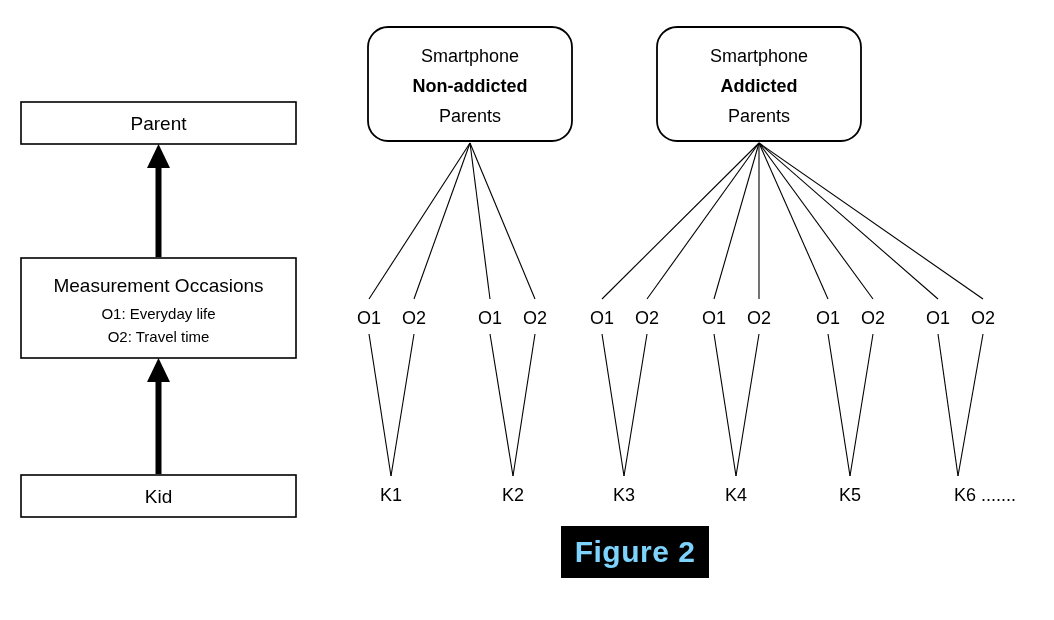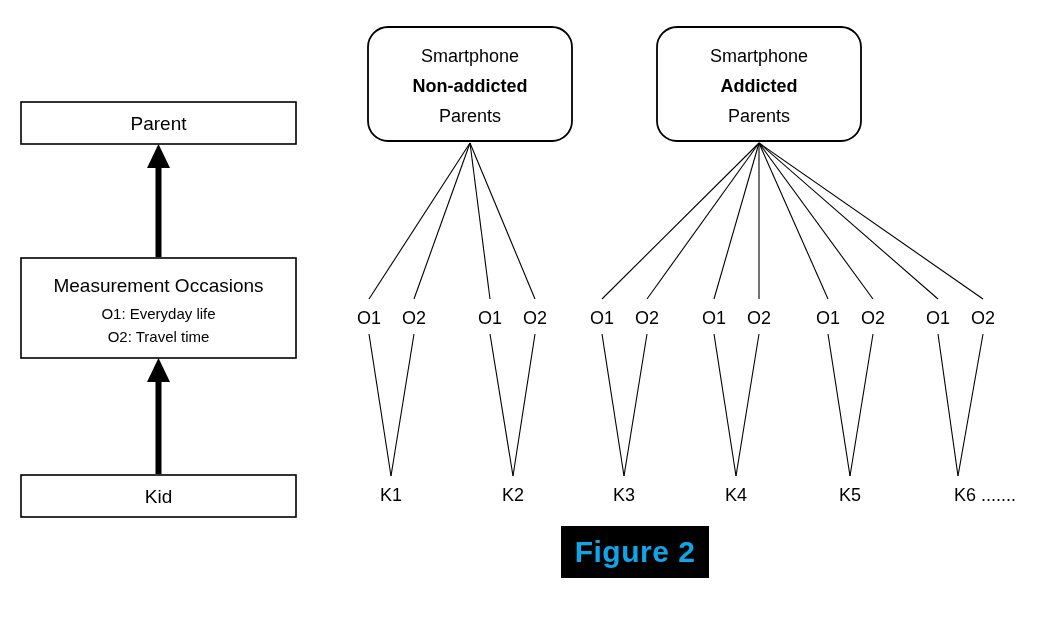--- a/index.html
+++ b/index.html
@@ -71,21 +71,21 @@
   .lbl-node {
     font-size: 18px;
   }
   .figure-tag {
     position: absolute;
     left: 561px;
     top: 526px;
     width: 148px;
     height: 52px;
     background: #000000;
-    color: #0ea5e9;
+    color: #7dd3fc;
     font-family: "Liberation Sans", sans-serif;
     font-size: 30px;
     font-weight: bold;
     display: flex;
     align-items: center;
     justify-content: center;
     letter-spacing: 0.5px;
   }
 </style>
 </head>

